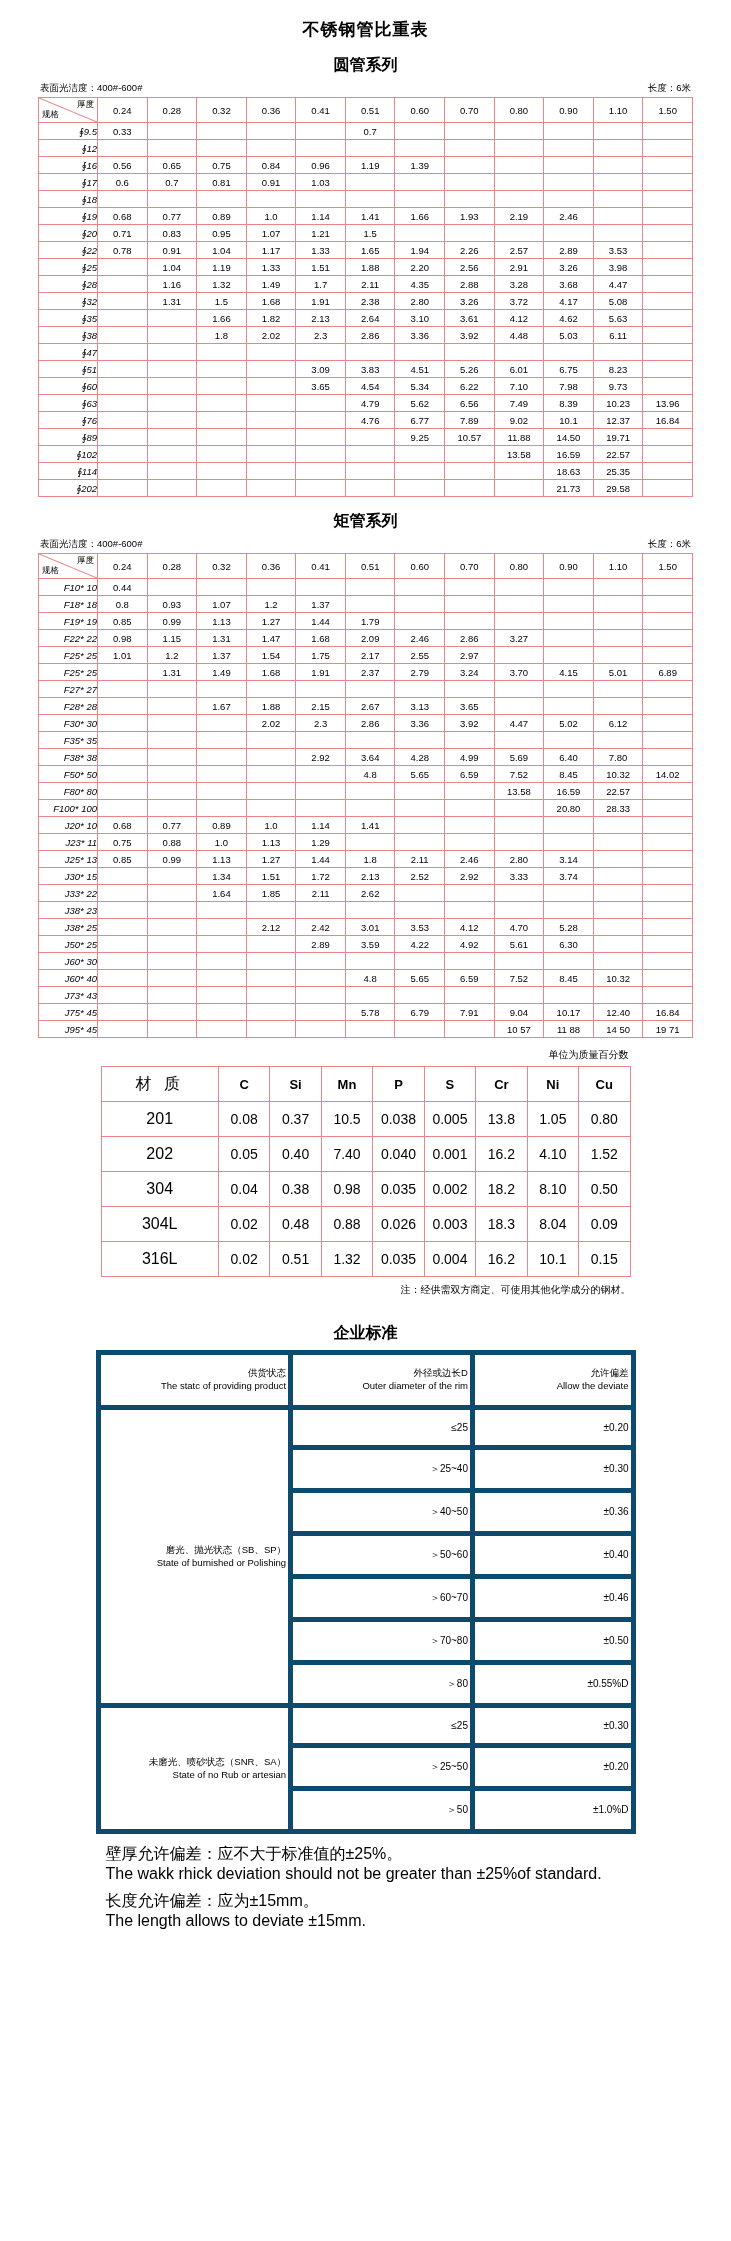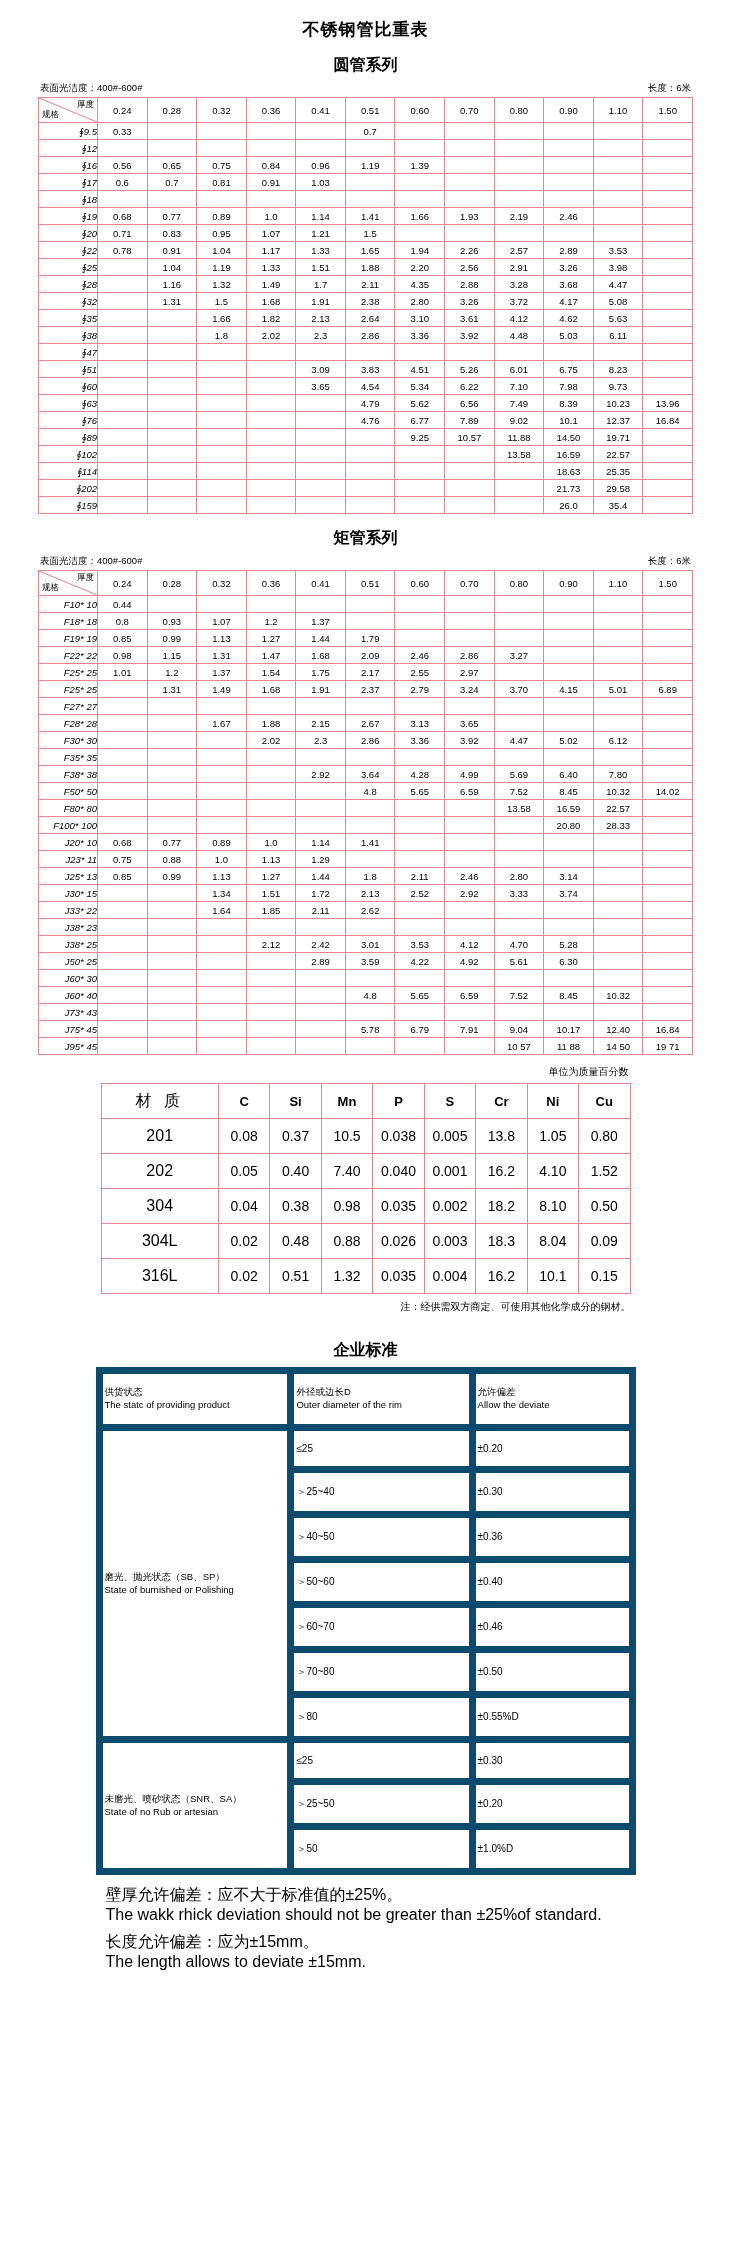--- a/index.html
+++ b/index.html
@@ -19,21 +19,21 @@
   
   table.mat{border-collapse:collapse;width:100%;table-layout:fixed;margin-top:4px;}
   table.mat td{border:1px solid #e8868a;text-align:center;font-size:14px;height:34px;padding:0;}
   table.mat td.hd{font-weight:bold;font-size:13px;}
   table.mat td.hd1{font-weight:normal;font-size:16px;letter-spacing:4px;}
   table.mat td.grade{font-size:16px;}
   .unit-note{text-align:right;font-size:10px;padding-right:2px;margin-top:10px;}
   .foot-note{text-align:right;font-size:10px;margin-top:6px;}
   
   table.std{border-collapse:collapse;width:100%;table-layout:fixed;margin-top:2px;}
-  table.std td{border:7px solid #0c4a6e;text-align:left;font-size:10px;padding:12px 2px;}
+  table.std td{border:5px solid #0c4a6e;text-align:right;font-size:10px;padding:12px 2px;}
   table.std td.h{font-size:9.5px;line-height:1.35;}
   table.std td.leftcell{font-size:9.5px;line-height:1.4;}
   .std-caption{font-size:10px;margin-top:12px;padding-left:2px;}
   .tailwrap{width:520px;margin:10px auto 0 auto;}
   .tailwrap div{text-align:left;}
 </style>
 </head>
 <body>
 
 <div class="page">
@@ -392,35 +392,20 @@
             <td></td>
             <td></td>
             <td></td>
             <td></td>
             <td></td>
             <td></td>
             <td>21.73</td>
             <td>29.58</td>
             <td></td>
           </tr>
-          <tr>
-            <td class="rowhead">∮159</td>
-            <td></td>
-            <td></td>
-            <td></td>
-            <td></td>
-            <td></td>
-            <td></td>
-            <td></td>
-            <td></td>
-            <td></td>
-            <td>26.0</td>
-            <td>35.4</td>
-            <td></td>
-          </tr>
         </tbody>
     </table>
   </div>
 
   <div class="section-title">矩管系列</div>
   <div class="wrap">
     <div class="meta-row">
       <span>表面光洁度：400#-600#</span>
       <span>长度：6米</span>
     </div>

